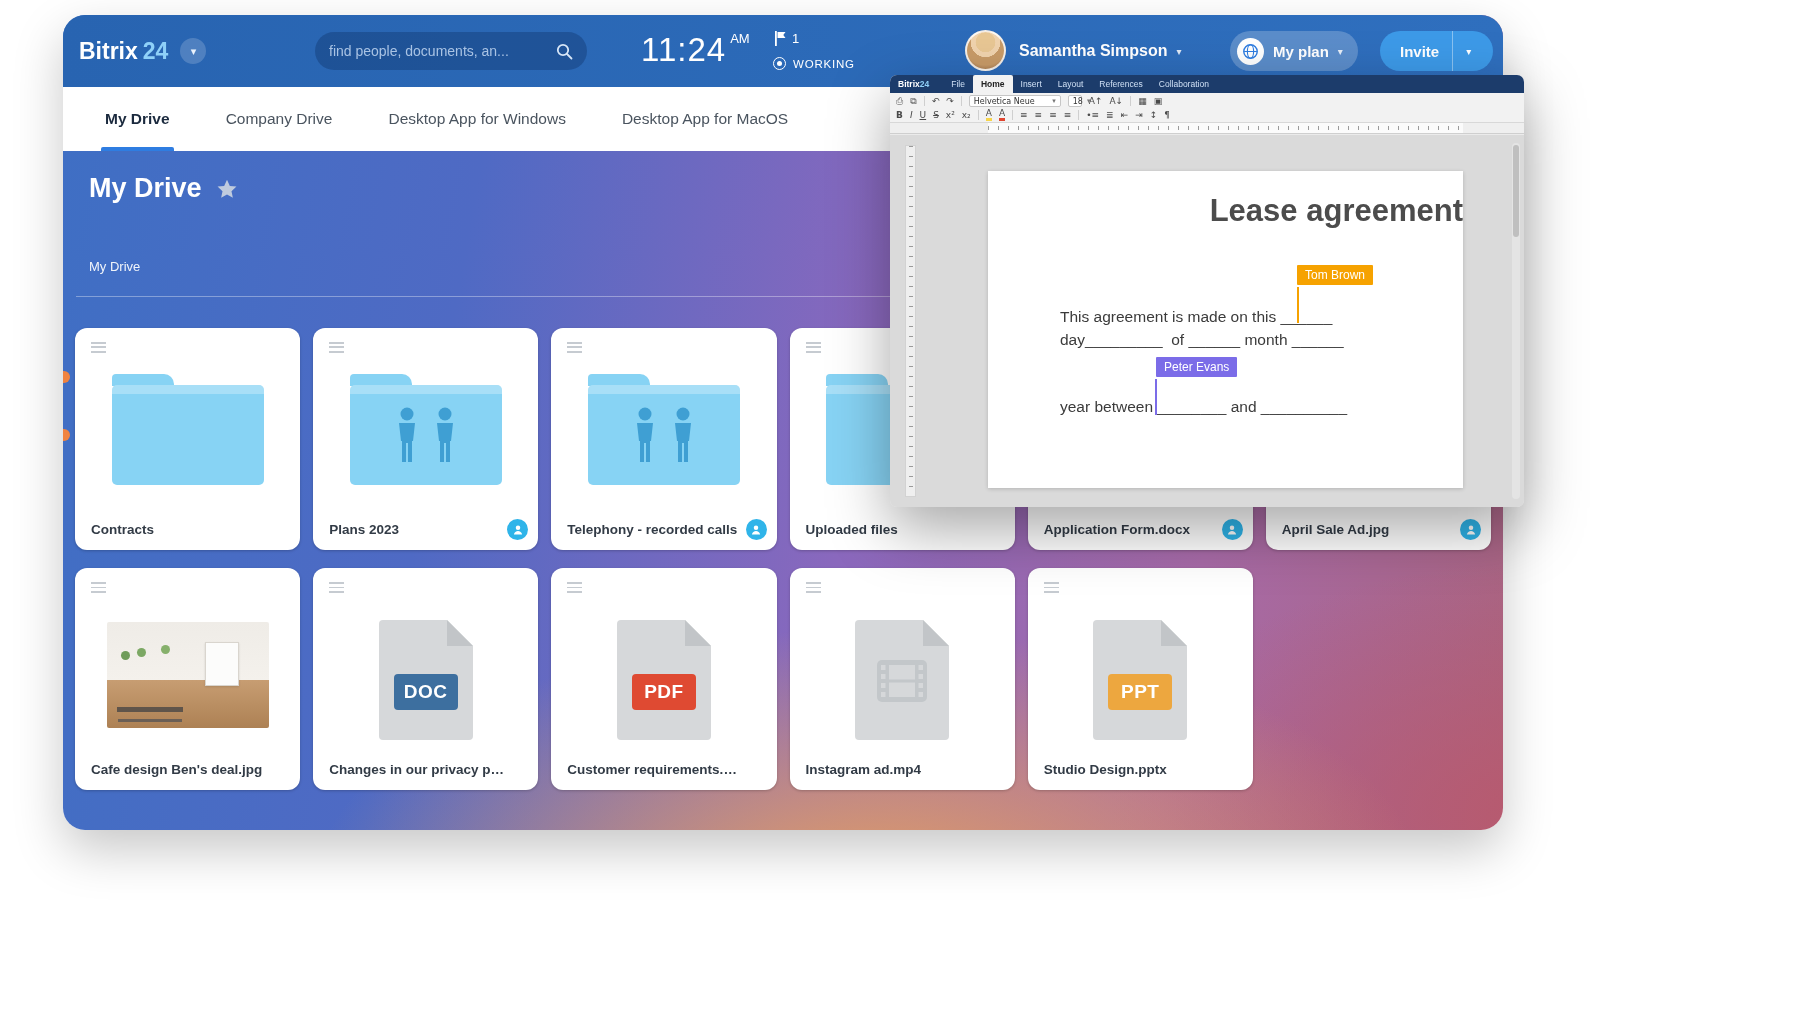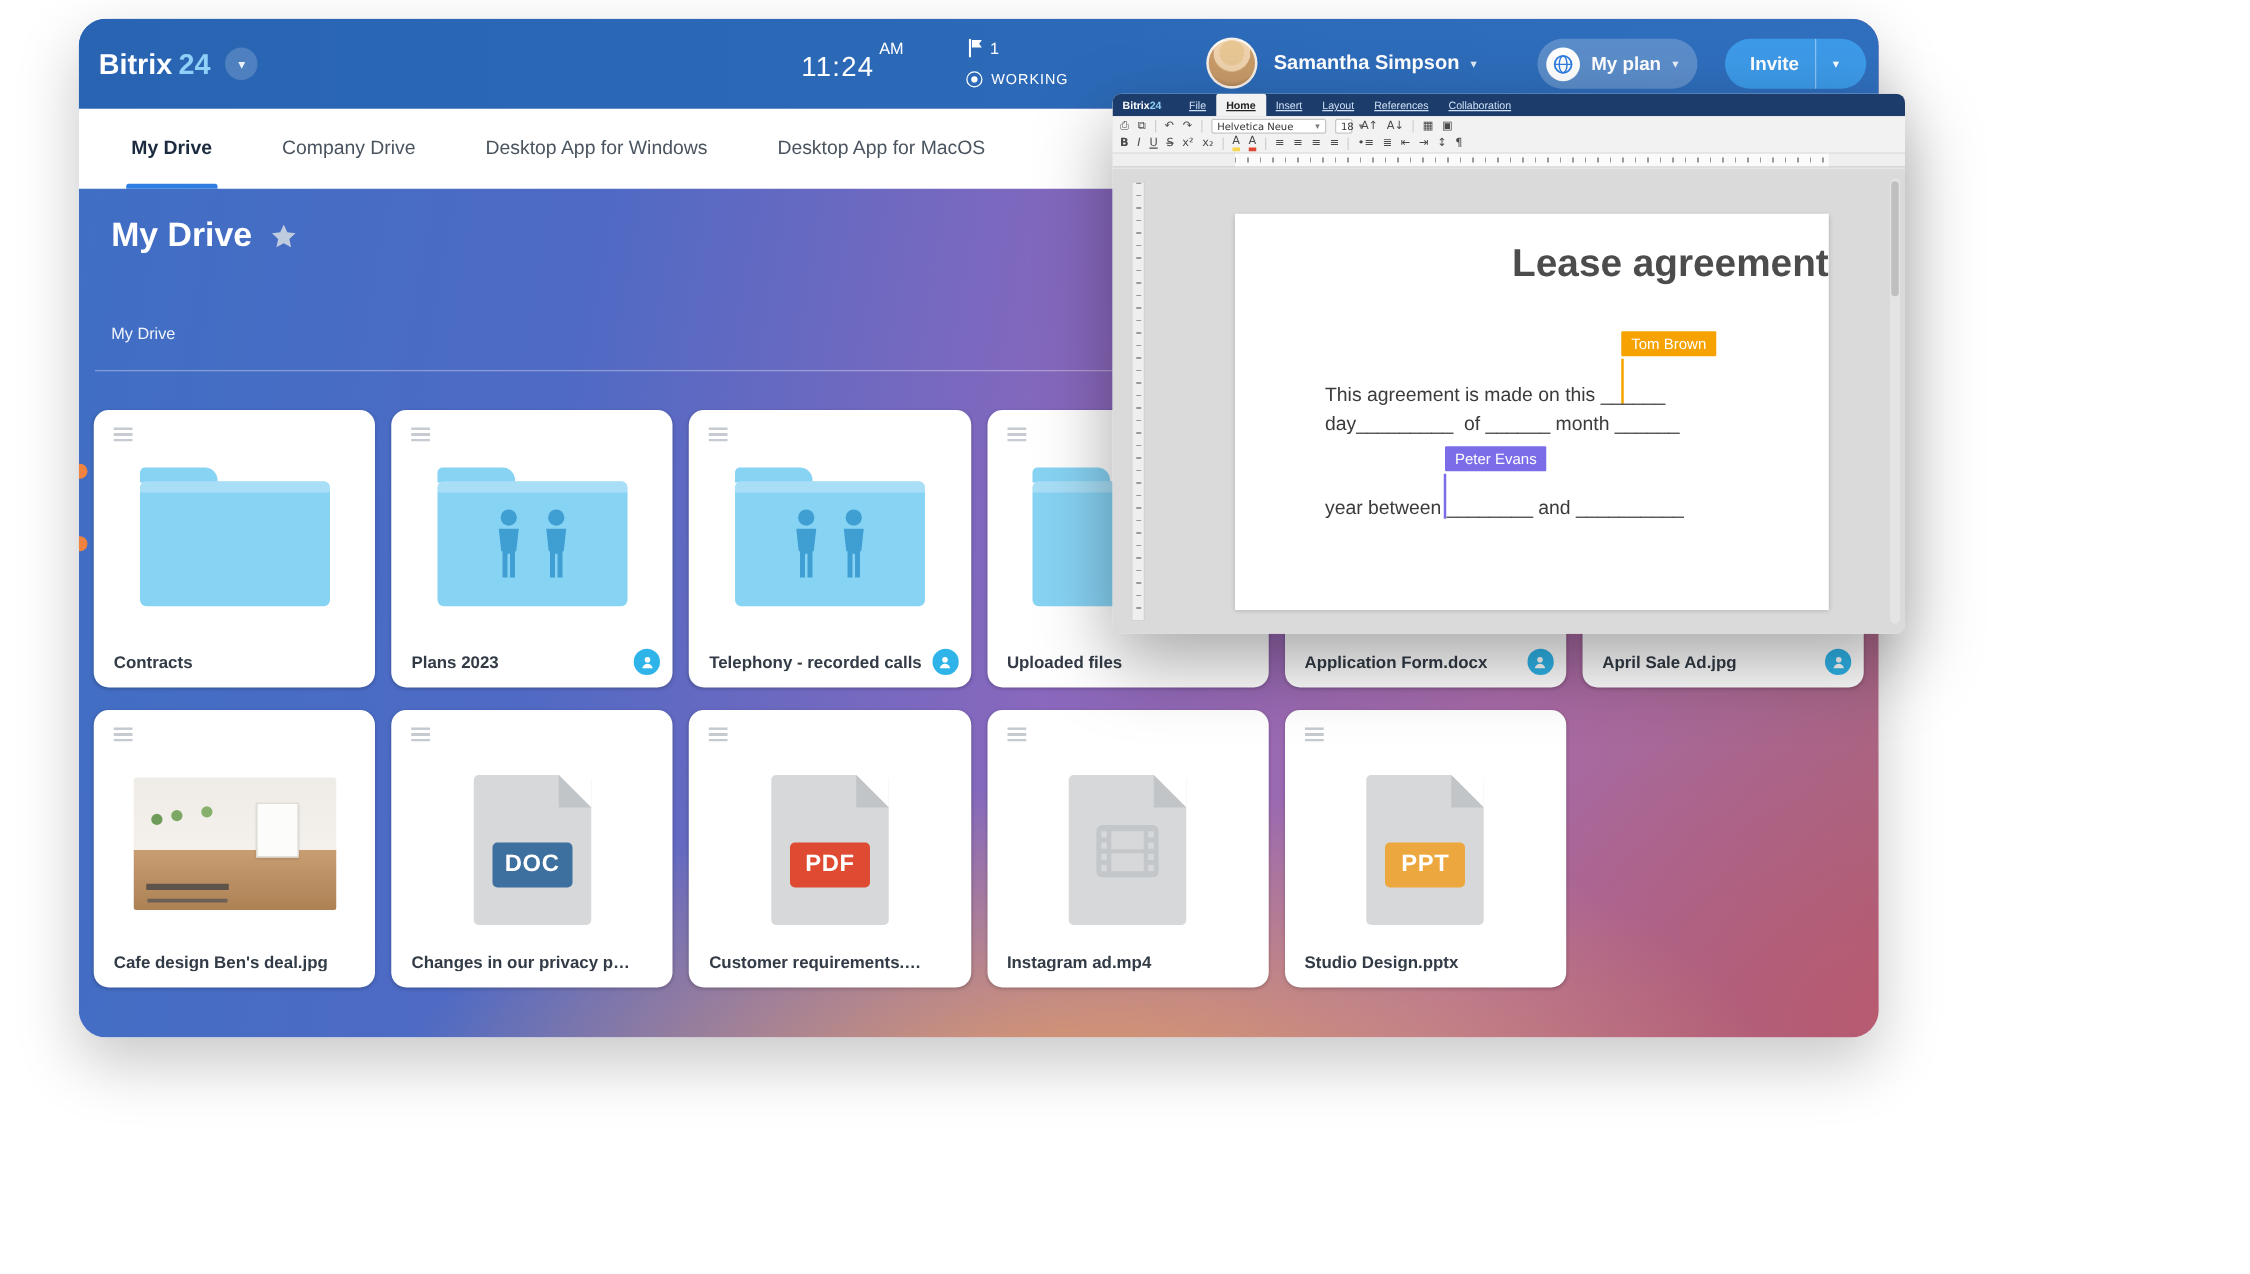--- a/index.html
+++ b/index.html
@@ -19,21 +19,21 @@
 
   
   .topbar { position:absolute; left:0; right:0; top:0; height:72px; background:linear-gradient(90deg,#2864b1,#2f6fbe); }
   .logo { position:absolute; left:16px; top:0; height:72px; display:flex; align-items:center; color:#fff; font-size:23px; font-weight:bold; }
   .logo .num { color:#8fd0f8; margin-left:5px; }
   .logo-caret { margin-left:12px; width:26px; height:26px; border-radius:50%; background:rgba(255,255,255,.18); color:#eaf2fb; font-size:11px; display:flex; align-items:center; justify-content:center; }
   .search { position:absolute; left:252px; top:17px; width:272px; height:38px; border-radius:19px; background:rgba(10,40,90,.32); display:flex; align-items:center; padding:0 14px; }
   .search input { flex:1; background:transparent; border:none; outline:none; color:#e3eefb; font-size:14px; font-family:inherit; }
   .search input::placeholder { color:#a9c3e4; }
   .clock { position:absolute; left:578px; top:16px; color:#fff; }
-  .clock .time { font-size:22px; letter-spacing:1px; }
+  .clock .time { font-size:33px; letter-spacing:1px; }
   .clock .mer { font-size:13px; vertical-align:18px; margin-left:4px; }
   .flagrow { position:absolute; left:712px; top:16px; display:flex; align-items:flex-start; gap:6px; color:#fff; font-size:13px; }
   .statusrow { position:absolute; left:710px; top:42px; display:flex; align-items:center; gap:7px; color:#fff; font-size:11.5px; letter-spacing:.8px; }
   .rec { width:13px; height:13px; border:1.5px solid #fff; border-radius:50%; position:relative; }
   .rec::after { content:''; position:absolute; left:50%; top:50%; width:5px; height:5px; margin:-2.5px 0 0 -2.5px; border-radius:50%; background:#fff; }
   .avatar { position:absolute; left:902px; top:15px; width:41px; height:41px; border-radius:50%; border:2px solid rgba(255,255,255,.85);
     background: radial-gradient(circle at 50% 28%, #e8c794 0 30%, #f0d3ae 31% 45%, #c89b68 46% 70%, #8f6342 100%); }
   .username { position:absolute; left:956px; top:0; height:72px; display:flex; align-items:center; gap:9px; color:#fff; font-weight:bold; font-size:16px; }
   .caret-sm { font-size:10px; color:rgba(255,255,255,.85); }
   .planbtn { position:absolute; left:1167px; top:16px; height:40px; border-radius:20px; background:rgba(255,255,255,.22);
@@ -92,21 +92,21 @@
   .photo-lounge .curtain { position:absolute; left:58px; top:8px; width:52px; height:74px; background:linear-gradient(90deg,#8d7668,#ab917e 45%,#7d6657); }
   .photo-lounge .win { position:absolute; left:8px; top:8px; width:42px; height:26px; background:linear-gradient(#9aa8b0,#6e7a80); opacity:.85; box-shadow:112px 0 0 rgba(154,168,176,.85); }
   .photo-generic { background:linear-gradient(180deg,#e8e6e2,#cfcac2); }
 
   
   .editor { position:absolute; left:890px; top:75px; width:634px; height:432px; border-radius:7px; background:#ebebeb; box-shadow:0 22px 60px rgba(0,0,0,.35); overflow:hidden; }
   .ed-titlebar { height:18px; background:#1c3c6b; display:flex; align-items:stretch; padding-left:8px; }
   .ed-logo { display:flex; align-items:center; color:#fff; font-size:8.5px; font-weight:bold; margin-right:14px; }
   .ed-logo .n24 { color:#8fd0f8; }
   .ed-menus { display:flex; align-items:stretch; }
-  .ed-menu { display:flex; align-items:center; padding:0 8px; font-size:8.5px; color:#cfe0f5; cursor:pointer;text-decoration:underline; }
+  .ed-menu { display:flex; align-items:center; padding:0 8px; font-size:8.5px; color:#cfe0f5; cursor:pointer; }
   .ed-menu.active { background:#f2f2f2; color:#222; border-radius:2px 2px 0 0; font-weight:bold; }
   .ed-toolbar { height:30px; background:#f2f2f2; border-bottom:1px solid #d8d8d8; padding:1px 6px; }
   .ed-row { height:14px; display:flex; align-items:center; gap:7px; font-size:9px; color:#4a4a4a; font-family:"DejaVu Sans",sans-serif; }
   .ed-sep { width:1px; height:10px; background:#cfcfcf; }
   .tb { cursor:pointer; line-height:1; }
   .tb-print::before{content:"⎙";} .tb-copy::before{content:"⧉";} .tb-undo::before{content:"↶";} .tb-redo::before{content:"↷";}
   .tb-aup::before{content:"A↑";} .tb-adn::before{content:"A↓";}
   .tb-table::before{content:"▦";} .tb-img::before{content:"▣";}
   .tb-sup::before{content:"x²";} .tb-sub::before{content:"x₂";}
   .tb-hl::before{content:"A";} .tb-hl{border-bottom:3px solid #f7d54a; padding-bottom:0;}
@@ -144,20 +144,27 @@
 
 <div class="app">
 
   <div class="topbar">
     <div class="logo">
       <span>Bitrix</span>
       <span class="num">24</span>
       <span class="logo-caret glyph">▾</span>
     </div>
 
+    <div class="search">
+      <input placeholder="find people, documents, an..." style="">
+      <svg width="17" height="17" viewBox="0 0 17 17">
+        <circle cx="7" cy="7" r="5.2" fill="none" stroke="#d7e6f7" stroke-width="1.8"></circle>
+        <line x1="11" y1="11" x2="15.5" y2="15.5" stroke="#d7e6f7" stroke-width="1.8" stroke-linecap="round"></line>
+      </svg>
+    </div>
 
     <div class="clock">
       <span class="time">11:24</span><span class="mer">AM</span>
     </div>
 
     <div class="flagrow">
       <svg width="11" height="15" viewBox="0 0 11 15">
         <rect x="0" y="0" width="1.8" height="15" fill="#fff"></rect>
         <path d="M2.5 1h8l-2.2 3 2.2 3h-8z" fill="#fff"></path>
       </svg>

